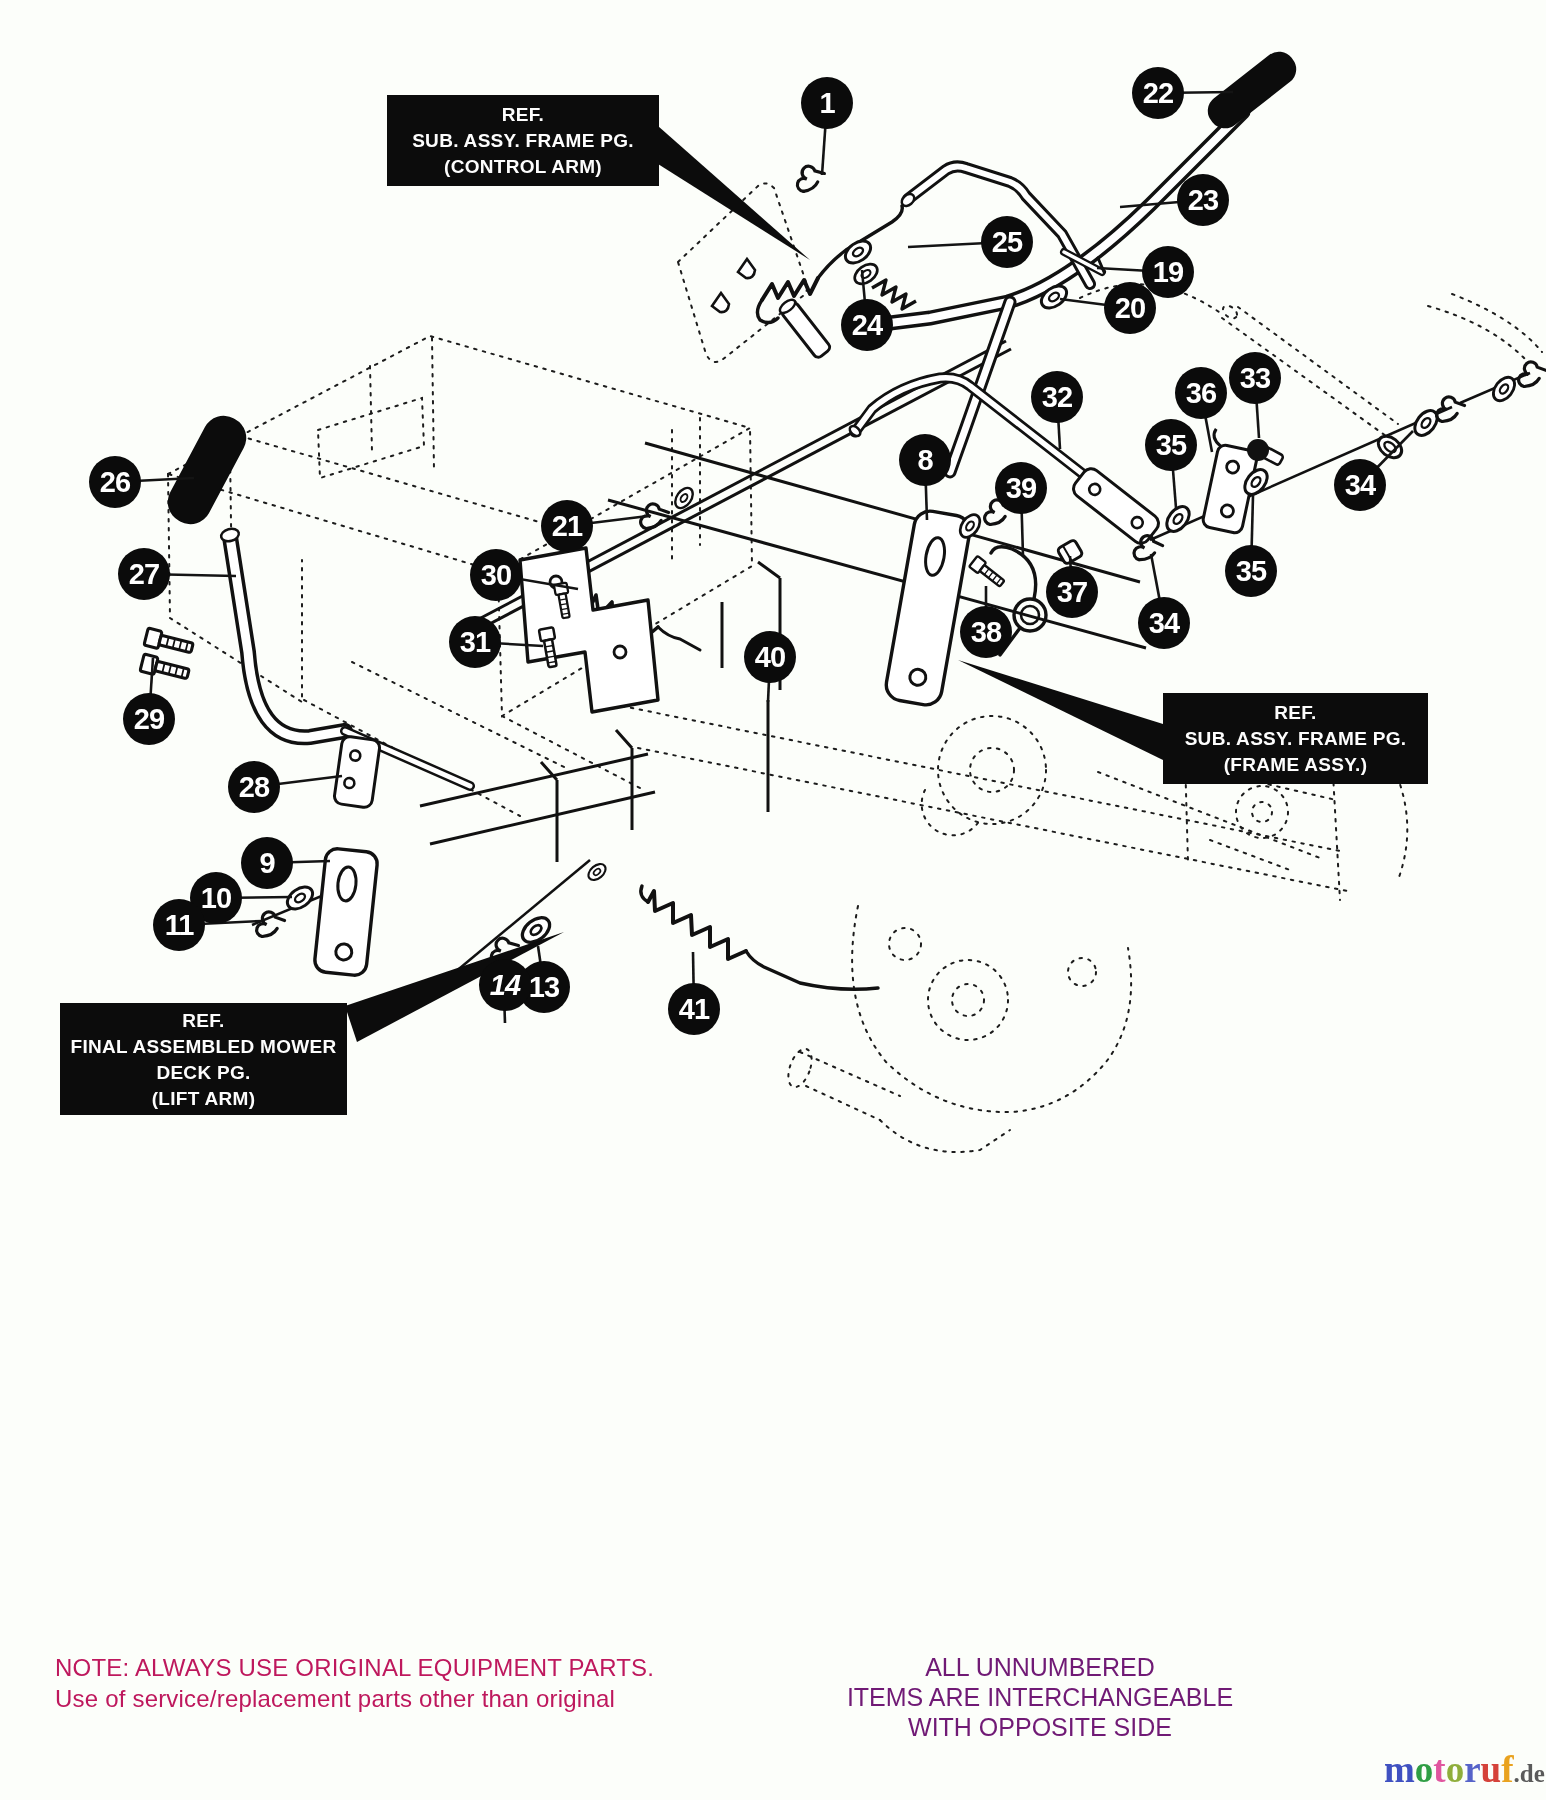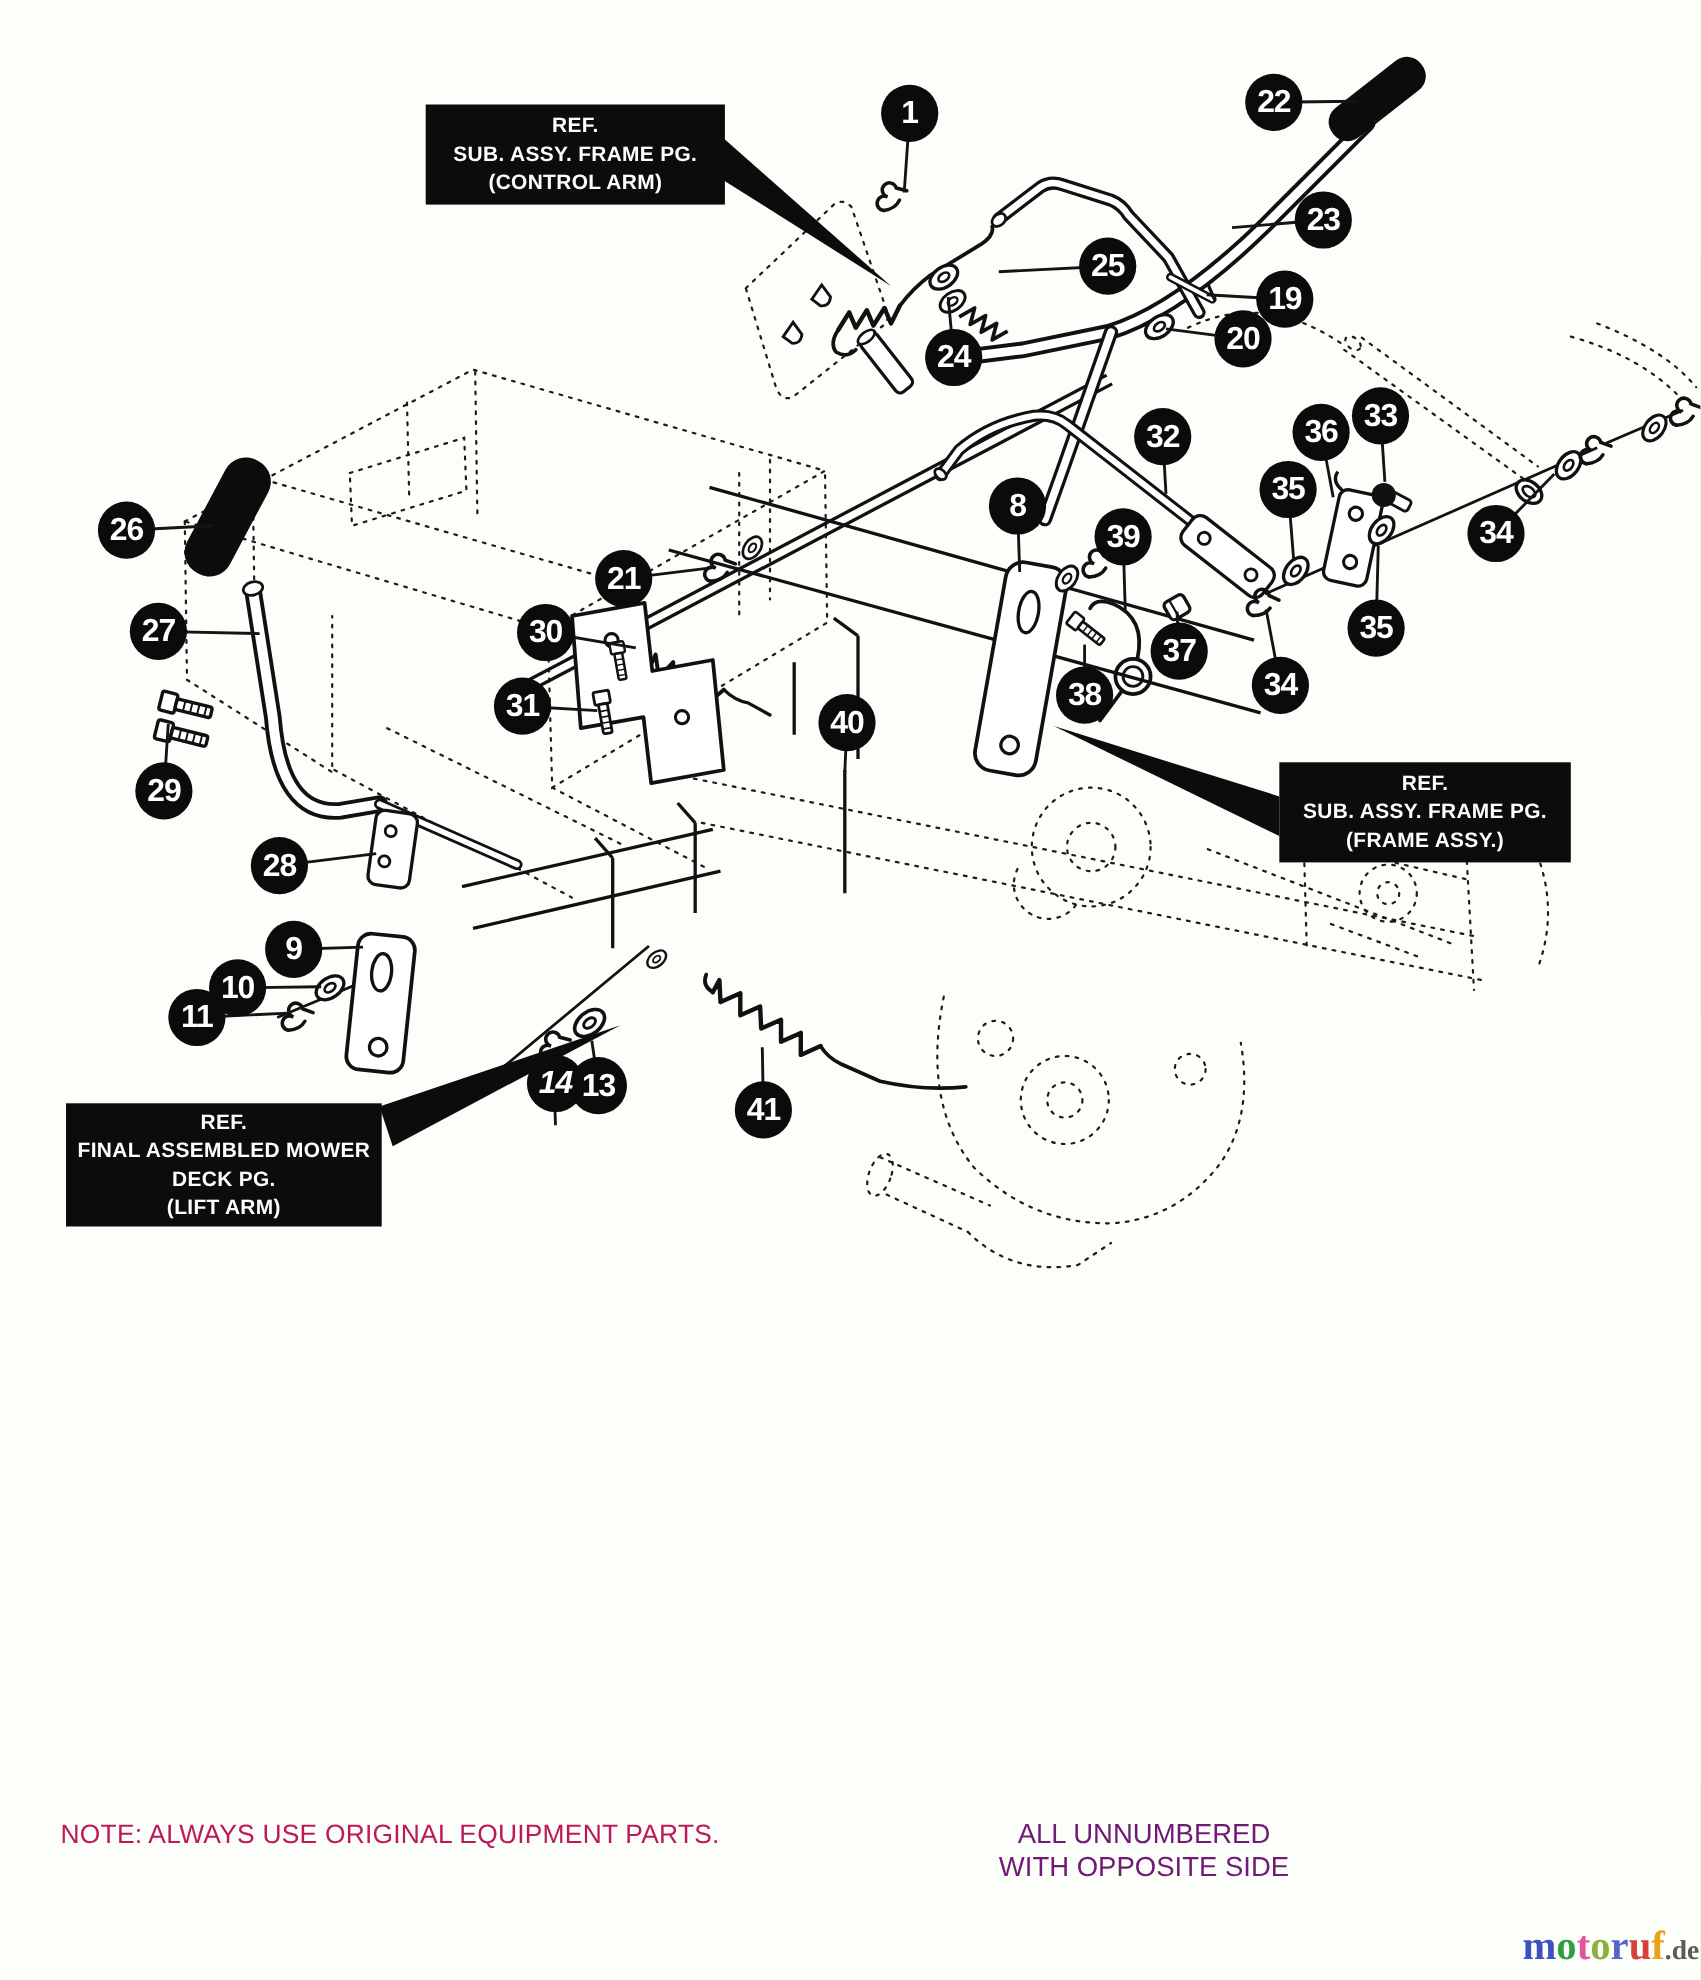--- a/index.html
+++ b/index.html
@@ -307,23 +307,25 @@
       <div class="callout" style="left: 241px; top: 837px;">9</div>
       <div class="callout" style="left: 190px; top: 872px;">10</div>
       <div class="callout" style="left: 153px; top: 899px;">11</div>
       <div class="callout" style="left: 518px; top: 961px;">13</div>
       <div class="callout" style="left: 479px; top: 959px; font-style: italic;">14</div>
       <div class="callout" style="left: 668px; top: 983px;">41</div>
     </div>
 
   <div class="note-left" id="note-left">
       <div>NOTE: ALWAYS USE ORIGINAL EQUIPMENT PARTS.</div>
+      <div>Use of service/replacement parts other than original</div>
     </div>
   <div class="note-right" id="note-right">
       <div>ALL UNNUMBERED</div>
+      <div>ITEMS ARE INTERCHANGEABLE</div>
       <div>WITH OPPOSITE SIDE</div>
     </div>
 
   <div class="logo">
     <span id="logo-word"><span style="color: rgb(63, 81, 193);">m</span><span style="color: rgb(47, 158, 68);">o</span><span style="color: rgb(224, 86, 159);">t</span><span style="color: rgb(143, 174, 59);">o</span><span style="color: rgb(86, 99, 201);">r</span><span style="color: rgb(213, 66, 58);">u</span><span style="color: rgb(233, 162, 31);">f</span></span><span id="logo-suffix" class="suffix" style="color: rgb(90, 90, 90);">.de</span>
   </div>
 
 <div class="refbox" style="left: 387px; top: 95px; width: 272px; height: 91px;">
       <div>REF.</div>
       <div>SUB. ASSY. FRAME PG.</div>

